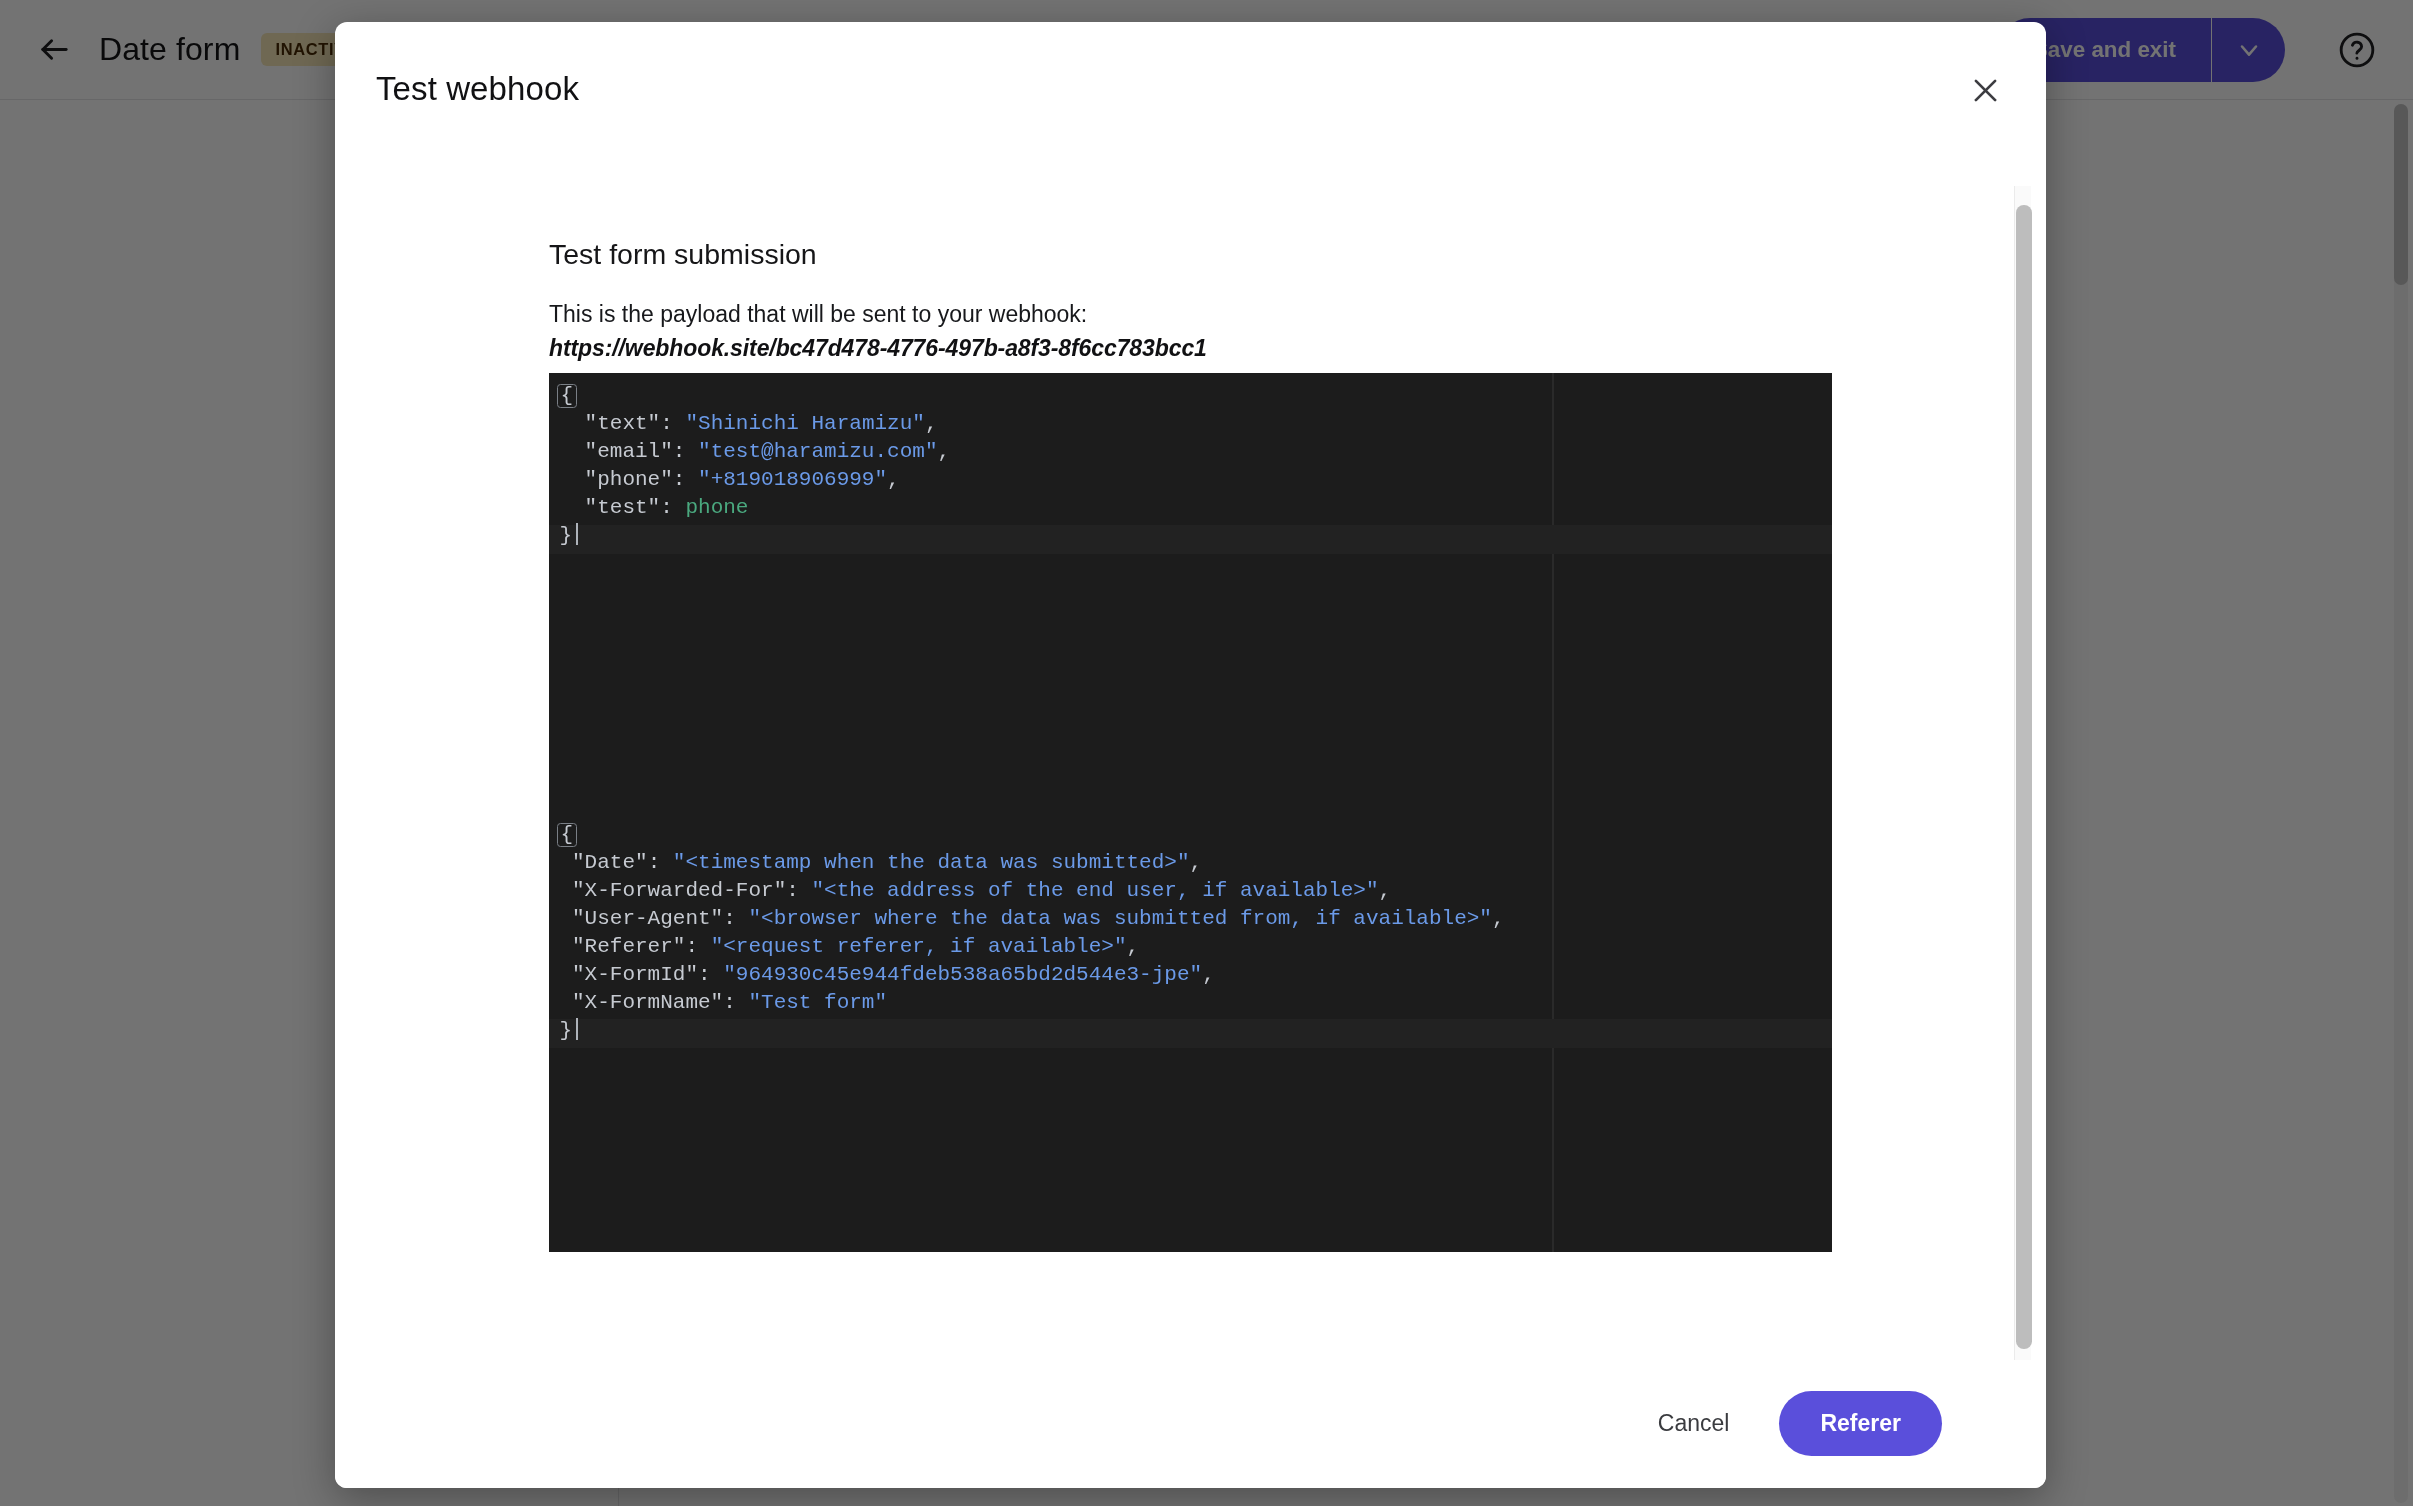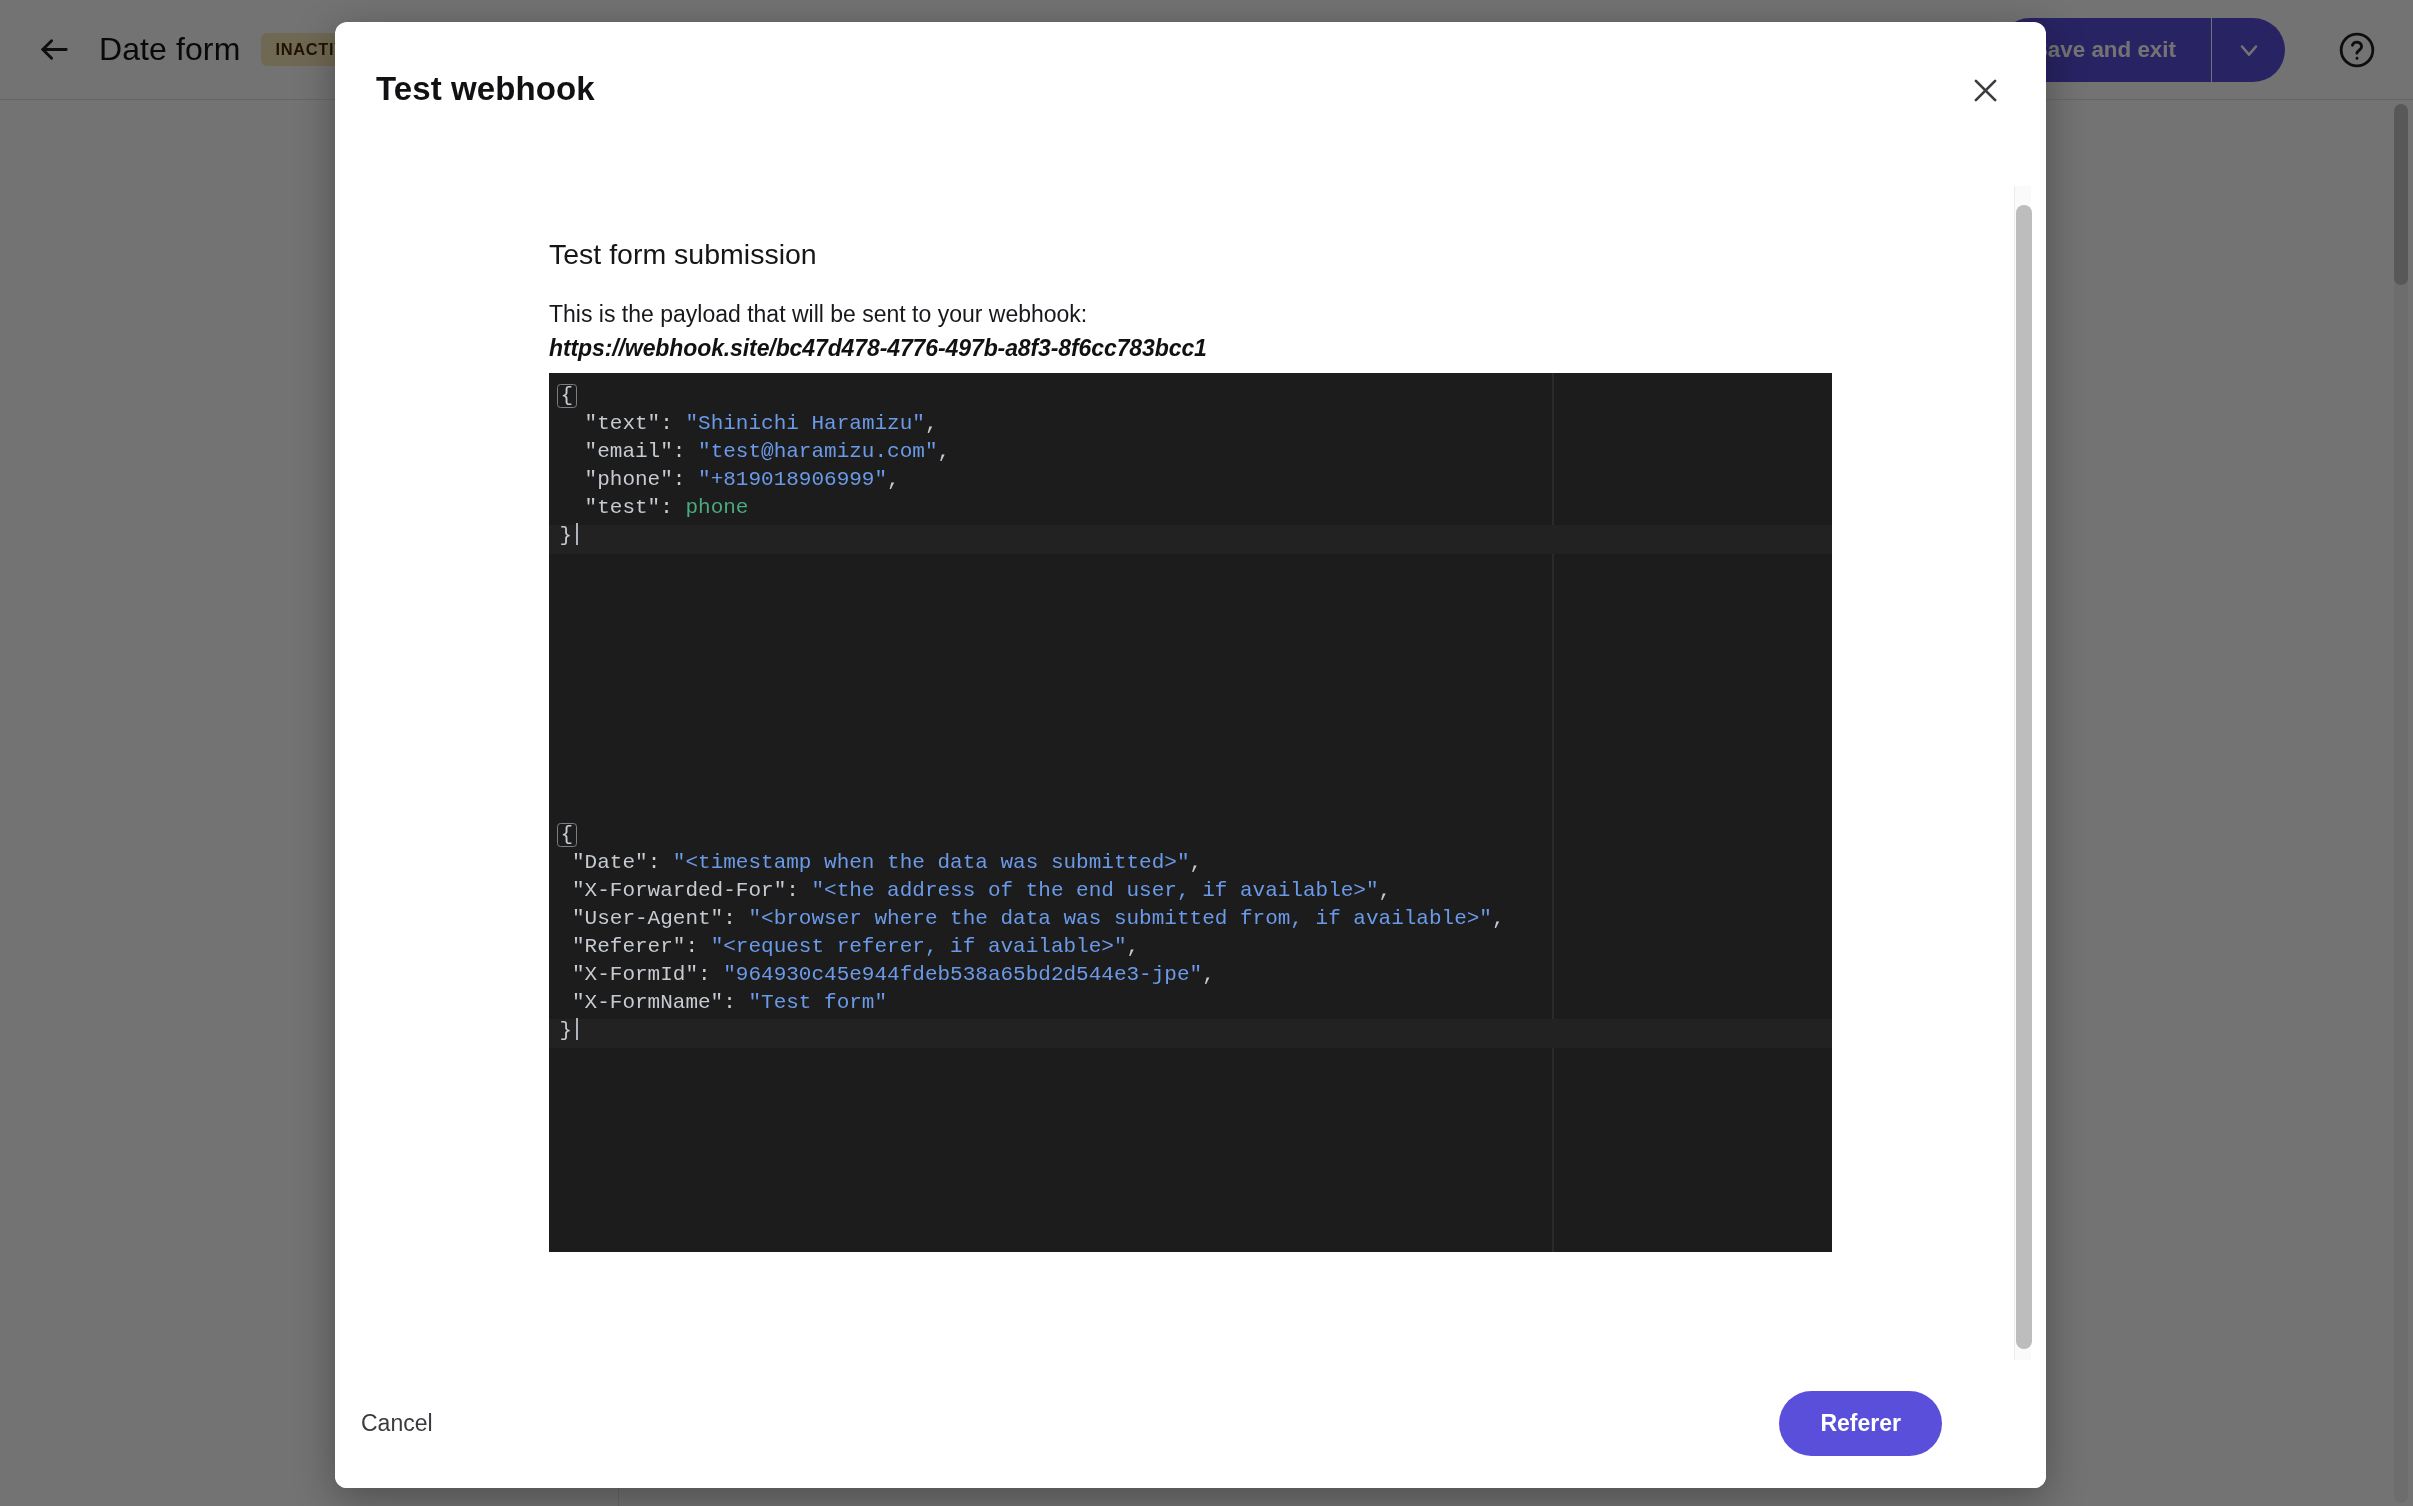--- a/index.html
+++ b/index.html
@@ -90,21 +90,21 @@
   }
   #modal-close-button {
     position: absolute; top: 41px; right: 33px;
     width: 55px; height: 55px;
     display: flex; align-items: center; justify-content: center;
     cursor: pointer; color: #3c3c40;
     background: none; border: none;
   }
   #modal-title {
     position: absolute; left: 41px; top: 48px;
-    font-size: 33px; font-weight: 700; color: #111113;
+    font-size: 33px; font-weight: 400; color: #111113;
     letter-spacing: 0.1px;
   }
   #modal-intro {
     position: absolute; left: 41px; top: 121px;
     font-size: 23px; color: #17181b; font-weight: 400;
   }
 
   
   #modal-scroll-region {
     position: absolute;
@@ -183,21 +183,21 @@
   .caret {
     display: inline-block; width: 1.7px; height: 22.4px;
     background: #aeb3ba; vertical-align: -4.3px; margin-left: 4.3px;
   }
   .headers-label { margin-top: 33px; margin-bottom: 11.2px; }
 
   
   #modal-footer {
     position: absolute; left: 0; right: 0; bottom: 0; height: 128px;
     background: #ffffff;
-    display: flex; align-items: center; justify-content: space-between;
+    display: flex; align-items: center; justify-content: flex-end;
     padding-right: 104px; gap: 24px;
   }
   #cancel-button {
     background: none; border: none; cursor: pointer;
     font-size: 23px; color: #3a3b3f; font-weight: 400;
     padding: 15.5px 26px; border-radius: 29px;
     font-family: "Liberation Sans", sans-serif;
   }
   #submit-button {
     background: #5a4fdb; color: #ffffff; border: none; cursor: pointer;

